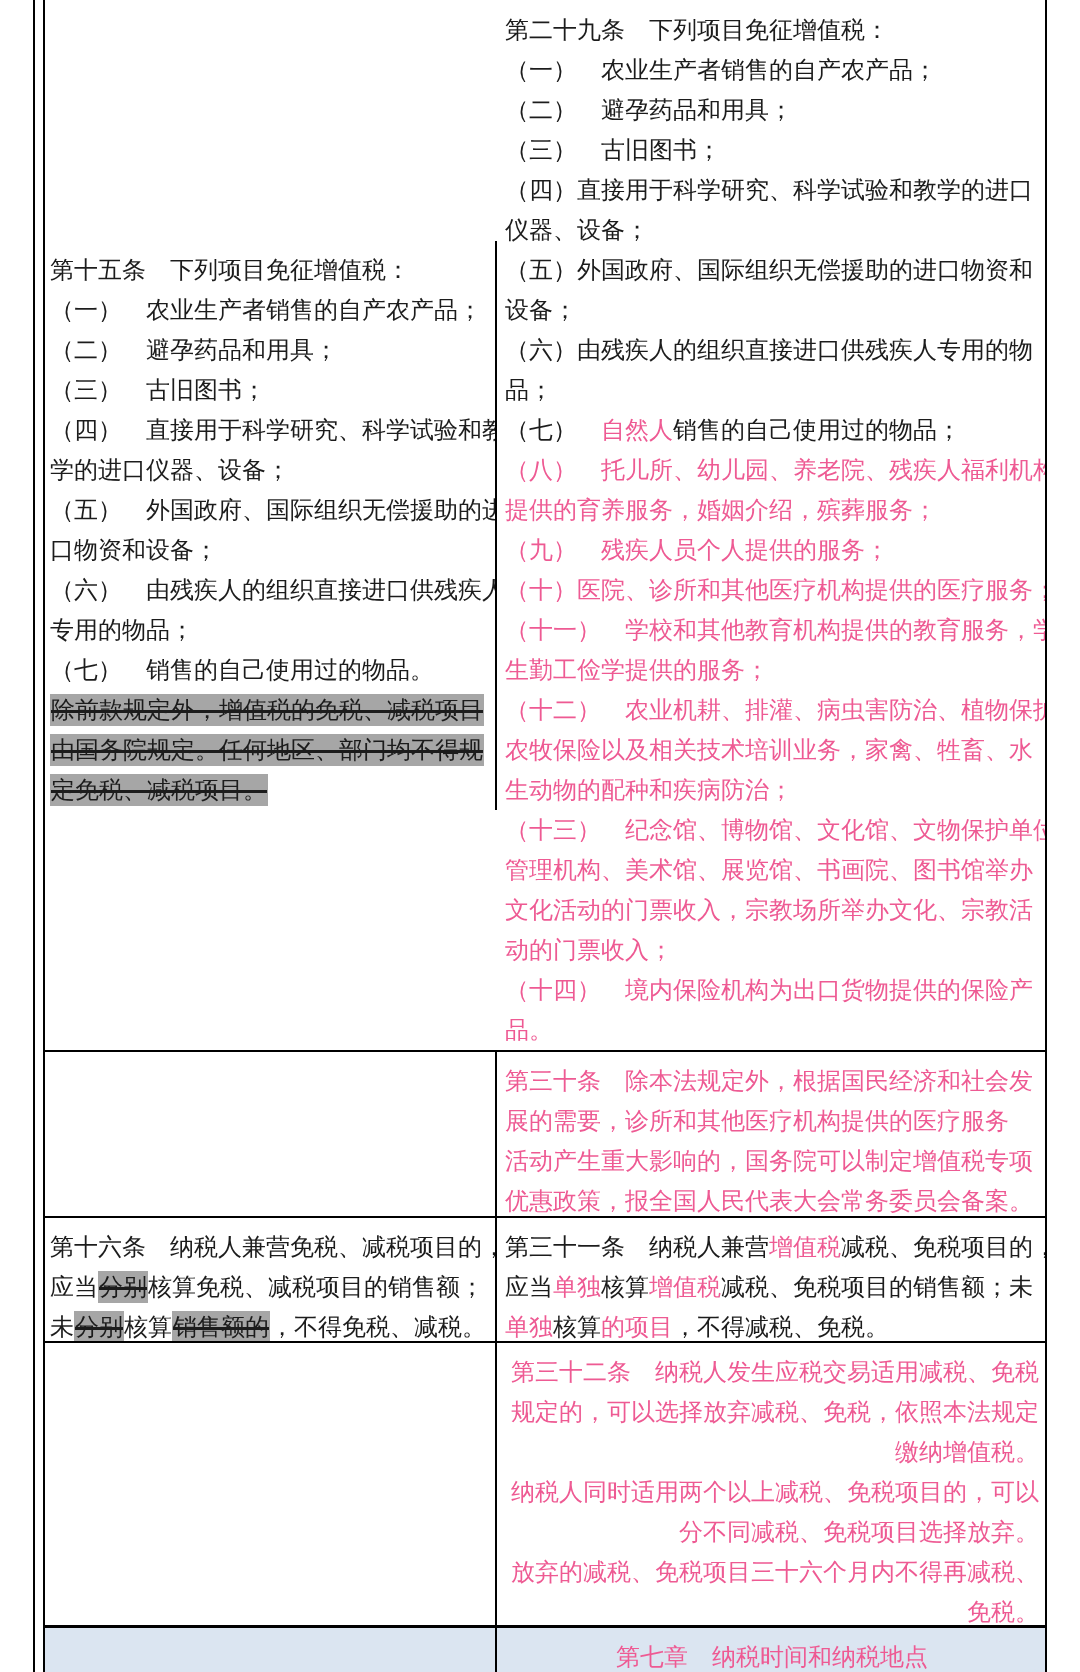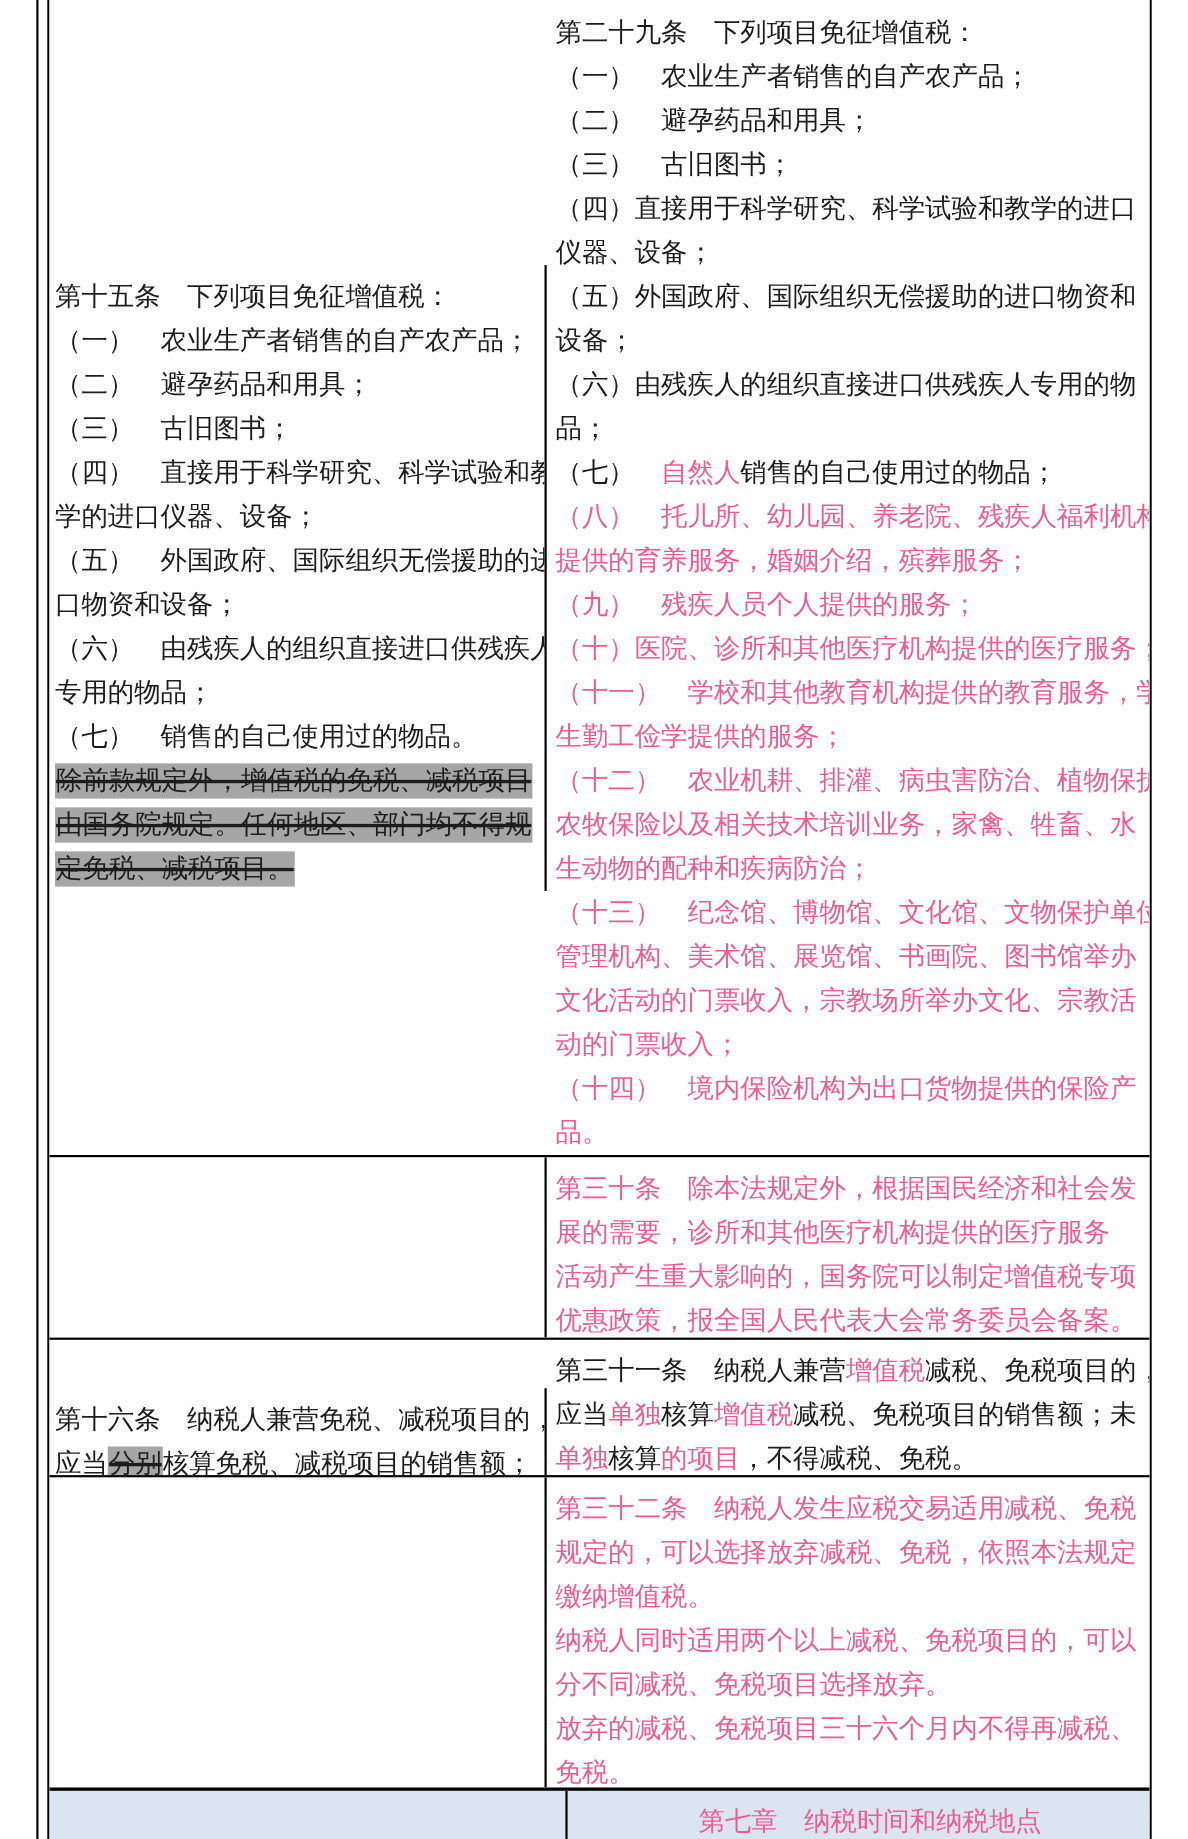--- a/index.html
+++ b/index.html
@@ -24,21 +24,21 @@
   .row{
     display:flex;
     box-sizing:border-box;
     border-top:2px solid #000;
     overflow:hidden;
     background:#fff;
   }
   .row:first-child{border-top:none;}
   .row.heavy-top{border-top:3px solid #000;}
   .row.shaded{background:var(--shade,#dbe5f1);}
-  .row.shaded .cell{background:var(--shade,#dbe5f1);margin-left:19px;}
+  .row.shaded .cell{background:var(--shade,#dbe5f1);}
   .cell{
     box-sizing:border-box;
     overflow:hidden;
     padding:9px 4px 0 5px;
     font-size:24px;
     line-height:40px;
     letter-spacing:0px;
   }
   .cell.left{
     width:452px;
@@ -117,34 +117,34 @@
       <div class="row" style="height: 166px; justify-content: center;">
         <div class="cell left" style="text-align: left;"></div>
         <div class="cell right" style="text-align: left;">
           <div class="line"><span class="seg-ins">第三十条　除本法规定外，根据国民经济和社会发</span></div>
           <div class="line"><span class="seg-ins">展的需要，诊所和其他医疗机构提供的医疗服务</span></div>
           <div class="line"><span class="seg-ins">活动产生重大影响的，国务院可以制定增值税专项</span></div>
           <div class="line"><span class="seg-ins">优惠政策，报全国人民代表大会常务委员会备案。</span></div>
         </div>
       </div>
       <div class="row" style="height: 125px;">
-        <div class="cell left" style="text-align: left; margin-top: 44px;">
+        <div class="cell left" style="text-align: left;">
           <div class="line"><span class="seg-n">第十六条　纳税人兼营免税、减税项目的，</span></div>
           <div class="line"><span class="seg-n">应当</span><span class="seg-del">分别</span><span class="seg-n">核算免税、减税项目的销售额；</span></div>
           <div class="line"><span class="seg-n">未</span><span class="seg-del">分别</span><span class="seg-n">核算</span><span class="seg-del">销售额的</span><span class="seg-n">，不得免税、减税。</span></div>
         </div>
         <div class="cell right" style="text-align: left;">
           <div class="line"><span class="seg-n">第三十一条　纳税人兼营</span><span class="seg-ins">增值税</span><span class="seg-n">减税、免税项目的，</span></div>
           <div class="line"><span class="seg-n">应当</span><span class="seg-ins">单独</span><span class="seg-n">核算</span><span class="seg-ins">增值税</span><span class="seg-n">减税、免税项目的销售额；未</span></div>
           <div class="line"><span class="seg-ins">单独</span><span class="seg-n">核算</span><span class="seg-ins">的项目</span><span class="seg-n">，不得减税、免税。</span></div>
         </div>
       </div>
       <div class="row" style="height: 284px;">
         <div class="cell left" style="text-align: left;"></div>
-        <div class="cell right" style="text-align: left;">
+        <div class="cell right" style="text-align: right;">
           <div class="line"><span class="seg-ins">第三十二条　纳税人发生应税交易适用减税、免税</span></div>
           <div class="line"><span class="seg-ins">规定的，可以选择放弃减税、免税，依照本法规定</span></div>
           <div class="line"><span class="seg-ins">缴纳增值税。</span></div>
           <div class="line"><span class="seg-ins">纳税人同时适用两个以上减税、免税项目的，可以</span></div>
           <div class="line"><span class="seg-ins">分不同减税、免税项目选择放弃。</span></div>
           <div class="line"><span class="seg-ins">放弃的减税、免税项目三十六个月内不得再减税、</span></div>
           <div class="line"><span class="seg-ins">免税。</span></div>
         </div>
       </div>
       <div class="row heavy-top shaded" style="height: 47px;">

